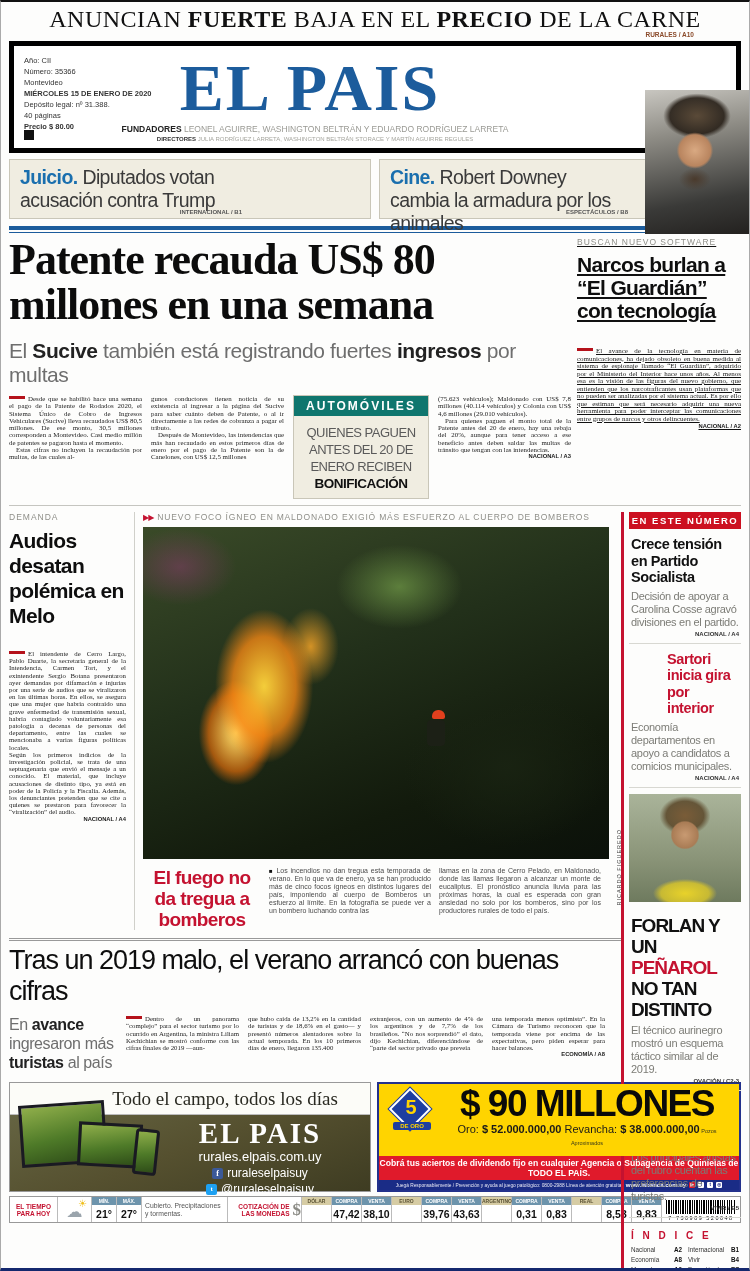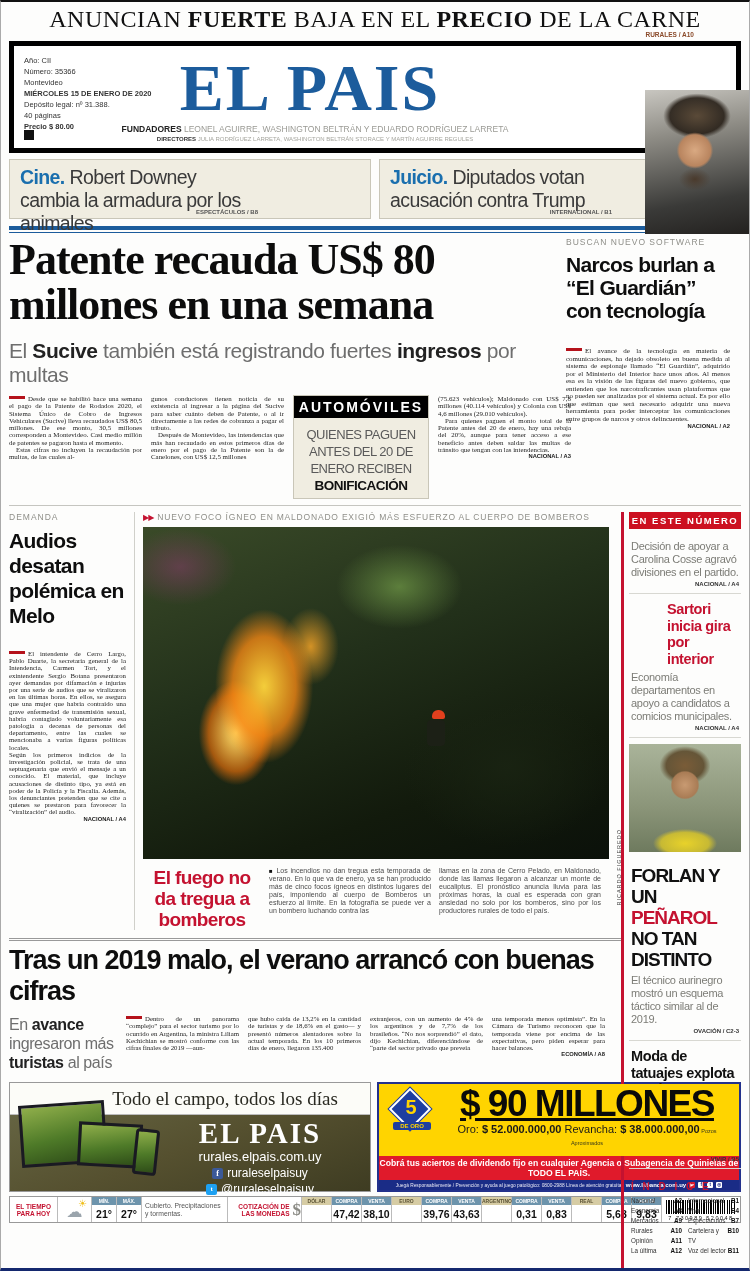--- a/index.html
+++ b/index.html
@@ -66,27 +66,27 @@
   .lead-sub { margin-top:12px; font-family:"Liberation Sans",sans-serif; font-size:21px;
               color:#6e6e6e; letter-spacing:-.4px; }
   .lead-sub b { color:#222; }
   .lead-cols { display:flex; gap:9px; margin-top:8px; width:565px; }
   .bodycol { width:133px; font-size:6.9px; line-height:7.3px; text-align:justify; color:#222; }
   .bodycol p.ind { text-indent:7px; }
   .red-dash { display:inline-block; width:16px; height:3px; background:#b5121b; margin-right:3px; vertical-align:2px; }
   .inline-ref { font-family:"Liberation Sans",sans-serif; font-size:5.8px; font-weight:bold; color:#222; text-align:right; }
 
   .auto-box { width:136px; border:1px solid #c9c6b8; background:#f0ede1; height:104px; }
-  .auto-box-head { background:#000000; color:#fff; text-align:center; font-family:"Liberation Sans",sans-serif;
-                   font-size:14px; font-weight:bold; letter-spacing:2px; padding:3px 0; }
+  .auto-box-head { background:#0f766e; color:#fff; text-align:center; font-family:"Liberation Sans",sans-serif;
+                   font-size:12px; font-weight:bold; letter-spacing:2px; padding:3px 0; }
   .auto-box-body { text-align:center; font-family:"Liberation Sans",sans-serif; color:#5a5a5a;
                    font-size:13px; line-height:17px; letter-spacing:-.5px; padding-top:8px; }
   .auto-box-body .big { color:#111; font-weight:bold; font-size:13.5px; }
 
-  .narcos { position:absolute; right:11px; top:0; width:164px; }
+  .narcos { position:absolute; right:0; top:0; width:164px;text-decoration:underline; }
   .kicker { font-family:"Liberation Sans",sans-serif; font-size:8.5px; letter-spacing:1px; color:#8f8f89; }
   .narcos-head { margin-top:6px; font-family:"Liberation Sans",sans-serif; font-weight:bold;
                  font-size:21px; line-height:23px; letter-spacing:-.7px; color:#0e0e0e; }
   .narcos-body { margin-top:26px; font-size:7px; line-height:7.5px; text-align:justify; color:#222; }
 
   
   .mid-wrap { position:relative; margin:6px 8px 0 8px; border-top:1px solid #c5c5c0; padding-top:6px; }
   .mid-left-area { width:614px; }
   .mid-band { display:flex; }
   .sidebar { width:126px; padding-right:8px; border-right:1px solid #d0d0ca; }
@@ -140,21 +140,21 @@
   .ix-title { font-family:"Liberation Sans",sans-serif; font-weight:bold; font-size:10px;
               letter-spacing:3px; color:#c41230; margin-bottom:4px; }
   .ix-cols { display:flex; gap:6px; }
   .ix-col { flex:1; }
   .ix-row { display:flex; justify-content:space-between; font-family:"Liberation Sans",sans-serif;
             font-size:6.3px; line-height:10px; color:#333; }
   .ix-row b { color:#111; }
 
   
   .turismo { margin-top:8px; border-top:3px double #999; padding-top:4px; }
-  .tur-head { font-family:"Liberation Sans",sans-serif; font-weight:bold; font-size:27px;
+  .tur-head { font-family:"Liberation Sans",sans-serif; font-weight:normal; font-size:27px;
               letter-spacing:-1px; color:#0e0e0e; }
   .tur-cols { display:flex; gap:9px; margin-top:8px; }
   .tur-lead { width:108px; font-family:"Liberation Sans",sans-serif; font-size:16px; line-height:19px;
               color:#6e6e6e; letter-spacing:-.4px; }
   .tur-lead b { color:#222; }
   .tur-col { width:113px; font-size:6.8px; line-height:7.3px; text-align:justify; color:#222; }
 
   
   .ads { display:flex; gap:6px; margin:10px 8px 0 8px; }
   .rurales-ad { position:relative; width:362px; height:110px; border:1px solid #999; background:
@@ -182,21 +182,21 @@
              font-size:11.5px; text-align:center; padding:3px 0; letter-spacing:-.2px; }
   .sor-yellow { position:relative; flex:1; background:#ffd400; padding:2px 6px 2px 62px; }
   .sor-logo { position:absolute; left:10px; top:6px; width:44px; height:44px; }
   .sor-diamond { position:absolute; left:6px; top:4px; width:30px; height:30px; background:#1e3ea0; border:2px solid #fff;
                  transform:rotate(45deg); box-shadow:0 0 0 1px #1e3ea0; }
   .sor-five { position:absolute; left:0; top:6px; width:44px; text-align:center; color:#ffd400;
               font-family:"Liberation Sans",sans-serif; font-weight:900; font-size:20px; }
   .sor-deoro { position:absolute; left:4px; top:32px; width:38px; background:#1e3ea0; color:#ffd400; text-align:center;
                font-family:"Liberation Sans",sans-serif; font-weight:bold; font-size:6px; border-radius:2px; padding:1px 0; }
   .sor-amount { font-family:"Liberation Sans",sans-serif; font-weight:900; font-size:37px; line-height:36px;
-                letter-spacing:-1.5px; color:#0a0a0a; text-align:center;text-decoration:underline; }
+                letter-spacing:-1.5px; color:#0a0a0a; text-align:center; }
   .sor-line { text-align:center; font-family:"Liberation Sans",sans-serif; font-size:11px; color:#1a1a1a; margin-top:1px; }
   .sor-line b { font-weight:900; }
   .sor-approx { font-size:5.5px; color:#3a3a1a; }
   .sor-red { background:#e01a2b; color:#fff; font-family:"Liberation Sans",sans-serif; font-weight:bold;
              font-size:8.6px; text-align:center; padding:2px 0; }
   .sor-legal { background:#1a2c86; color:#e8e8f4; font-family:"Liberation Sans",sans-serif; font-size:4.8px;
                display:flex; align-items:center; justify-content:center; gap:3px; padding:2px 2px; }
   .sor-legal b { color:#fff; font-size:6px; }
   .mini-ico { display:inline-block; width:6px; height:6px; border-radius:1px; background:#fff; color:#1a2c86;
               font-size:4.5px; line-height:6px; text-align:center; font-weight:bold; }
@@ -244,28 +244,28 @@
       <div class="strong">Precio $ 80.00</div>
     </div>
     <div class="mh-square"></div>
     <div class="mh-logo">EL PAIS</div>
     <div class="mh-founders"><b>FUNDADORES</b><span> LEONEL AGUIRRE, WASHINGTON BELTRÁN Y EDUARDO RODRÍGUEZ LARRETA</span></div>
     <div class="mh-directors"><b>DIRECTORES</b><span> JULIA RODRÍGUEZ LARRETA, WASHINGTON BELTRÁN STORACE Y MARTÍN AGUIRRE REGULES</span></div>
   </div>
   <div class="rdj-photo"></div>
 
   <div class="teasers">
-    <div class="teaser teaser-r">
-      <div class="teaser-txt"><span class="teaser-lead">Cine.</span><span> Robert Downey cambia la armadura por los animales</span></div>
-      <div class="teaser-ref">ESPECTÁCULOS / B8</div>
-    </div>
     <div class="teaser teaser-l">
       <div class="teaser-txt"><span class="teaser-lead">Juicio.</span><span> Diputados votan acusación contra Trump</span></div>
       <div class="trump-photo"></div>
       <div class="teaser-ref">INTERNACIONAL / B1</div>
+    </div>
+    <div class="teaser teaser-r">
+      <div class="teaser-txt"><span class="teaser-lead">Cine.</span><span> Robert Downey cambia la armadura por los animales</span></div>
+      <div class="teaser-ref">ESPECTÁCULOS / B8</div>
     </div>
   </div>
 
   <div class="blue-rule"></div>
 
   <div class="lead-wrap">
     <div class="lead-left">
       <div class="lead-head">Patente recauda US$ 80 millones en una semana</div>
       <div class="lead-sub"><span>El </span><b>Sucive</b><span> también está registrando fuertes </span><b>ingresos</b><span> por multas</span></div>
     </div>
@@ -339,20 +339,21 @@
             <span>una temporada menos optimista”. En la Cámara de Turismo reconocen que la temporada viene por encima de las expectativas, pero piden esperar para hacer balances.</span>
             <div class="inline-ref">ECONOMÍA / A8</div>
           </div>
         </div>
       </div>
     </div>
 
     <div class="rail">
       <div class="rail-head">EN ESTE NÚMERO</div>
       <div class="rail-item">
+        <div class="ri-head">Crece tensión en Partido Socialista</div>
         <div class="ri-txt">Decisión de apoyar a Carolina Cosse agravó divisiones en el partido.</div>
         <div class="ri-ref">NACIONAL / A4</div>
       </div>
       <div class="rail-item">
         <div class="ri-head red">Sartori inicia gira por interior</div>
         <div class="ri-txt">Economía departamentos en apoyo a candidatos a comicios municipales.</div>
         <div class="ri-ref">NACIONAL / A4</div>
       </div>
       <div class="forlan-photo"></div>
       <div class="rail-item" style="border-bottom:1px solid #d8d8d2;">
@@ -524,21 +525,21 @@
         <div class="bb-h">VENTA</div>
         <div class="bb-v">0,83</div>
       </div>
 
     <div class="cur-col">
         <div class="bb-h tan">REAL</div>
         <div class="bb-v"></div>
       </div>
     <div class="cur-col">
         <div class="bb-h">COMPRA</div>
-        <div class="bb-v">5,68</div>
+        <div class="bb-v">8,53</div>
       </div>
     <div class="cur-col">
         <div class="bb-h">VENTA</div>
         <div class="bb-v">9,83</div>
       </div>
 
     <div class="bb-cell bb-barcode">
       <div class="barcode-lines"></div>
       <div class="barcode-digits">7 730989 520048</div>
     </div>

